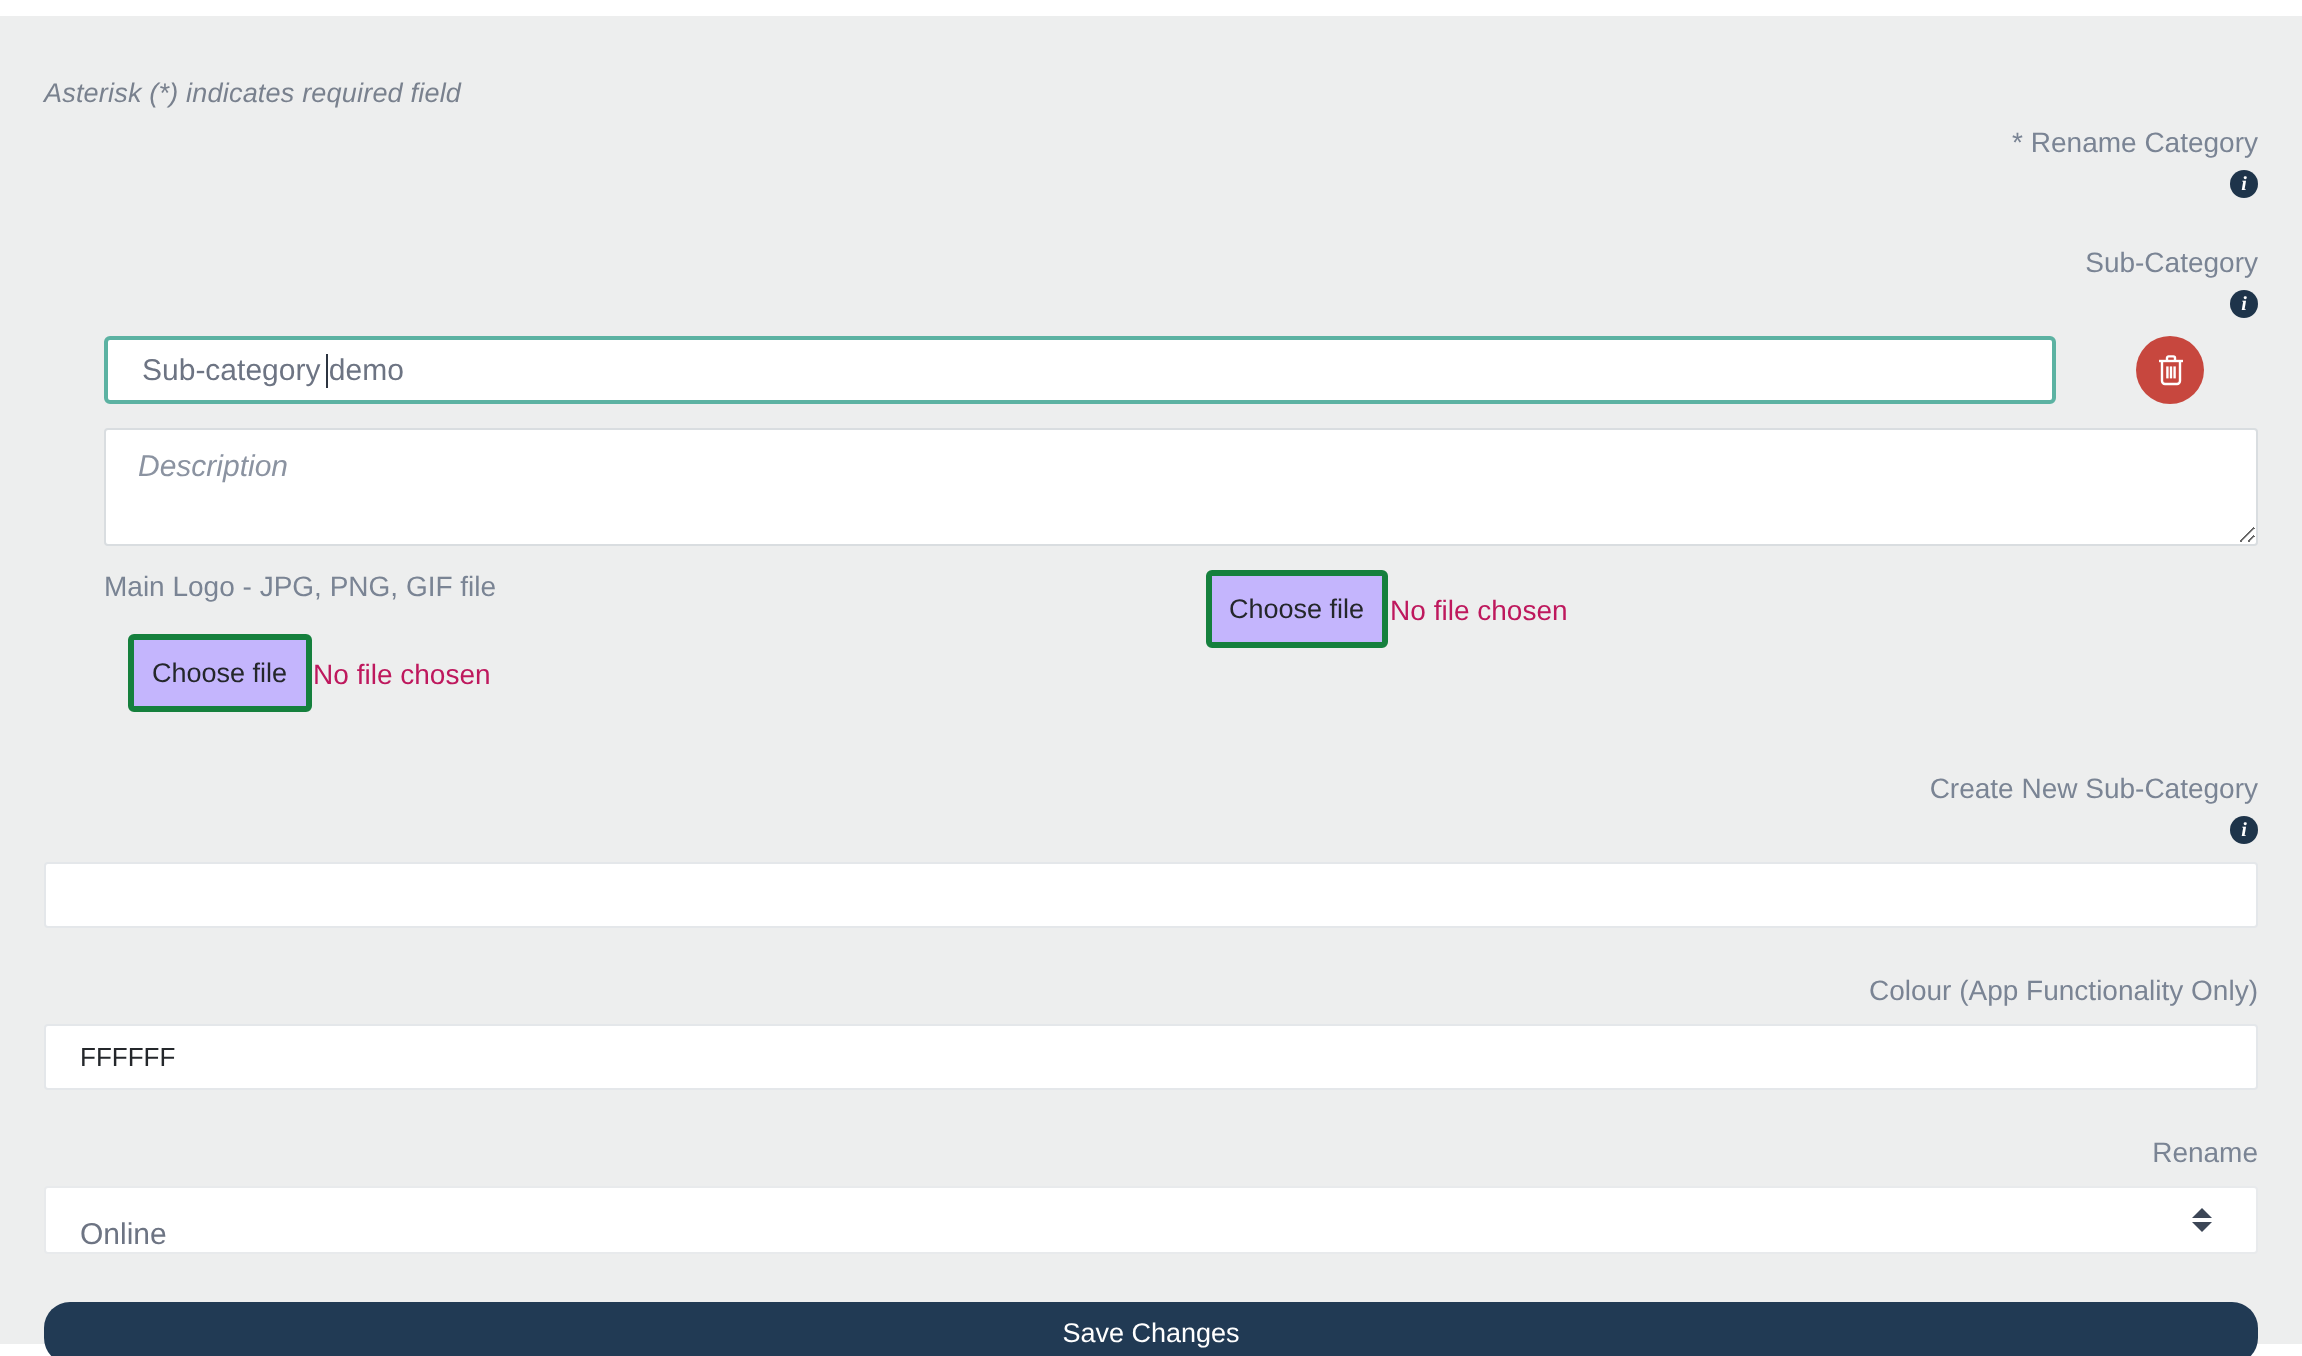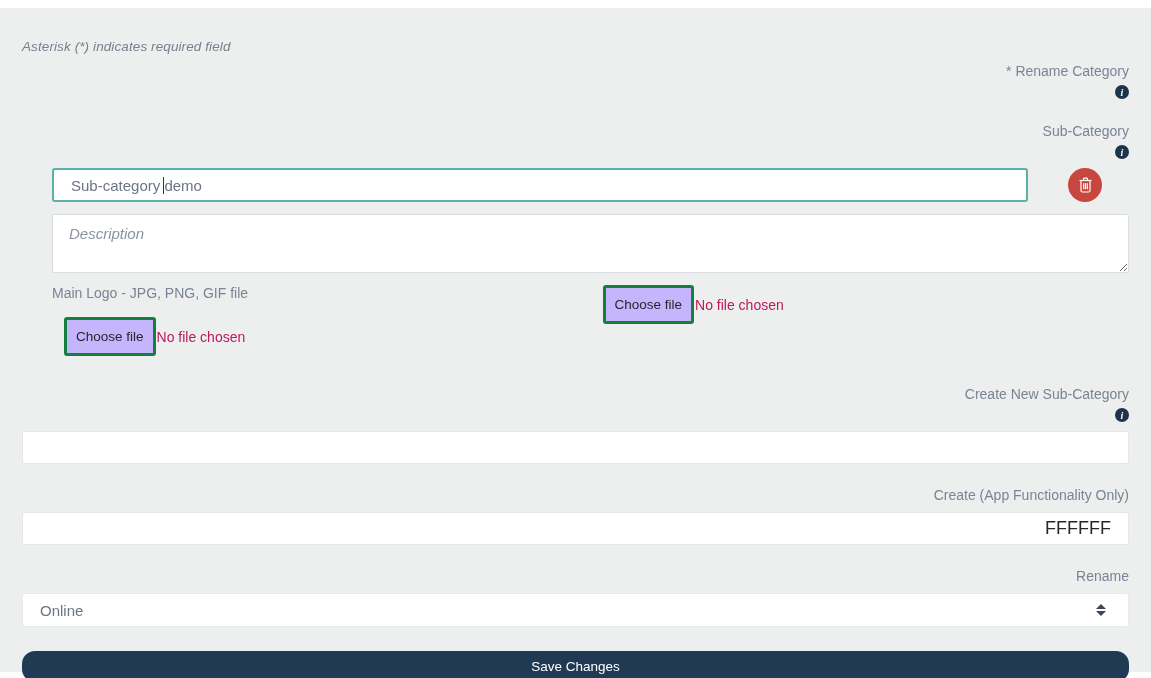--- a/index.html
+++ b/index.html
@@ -46,23 +46,23 @@
   .logo-col { width: 550px; }
   .logo-lbl { font-size: 14px; color: #7a8494; margin-bottom: 16px; }
   .file-input { display: flex; align-items: center; margin-left: 12px; }
   .choose-btn { height: 39px; padding: 0 9px; background: #c4b5fd;
     border: 3px solid #15803d; border-radius: 3px; font-size: 13.5px;
     color: #24272b; font-family: "Liberation Sans", sans-serif; cursor: pointer; }
   .no-file { font-size: 14px; color: #be185d; margin-left: 1px; }
 
   .field { margin-top: 23px; }
   .field.first { margin-top: 0; }
-  .txt.dark { color: #24272b; font-size: 18px; text-align: right; }
+  .txt.dark { color: #24272b; font-size: 13px; }
 
-  .select-box { position: relative; display: flex; align-items: center;
+  .select-box { position: relative; display: flex; align-items: flex-end;
     width: 100%; height: 34px; background: #ffffff; border: 1px solid #e8eaec;
     border-radius: 2px; padding: 0 17px; font-size: 15px; color: #6d7483;
     cursor: pointer; }
   .select-arrows { position: absolute; right: 22px; top: 50%;
     transform: translateY(-50%); display: flex; flex-direction: column;
     gap: 2px; align-items: center; }
   .select-arrows i { display: block; width: 0; height: 0;
     border-left: 5px solid transparent; border-right: 5px solid transparent; }
   .arrow-up { border-bottom: 5px solid #3c4656; }
   .arrow-down { border-top: 5px solid #3c4656; }
@@ -131,21 +131,21 @@
   <div class="field" style="margin-top:30px">
     <div class="lbl">
       <span>Create New Sub-Category</span>
       <span class="info">i</span>
     </div>
     <input class="txt" type="text" value="" style="">
   </div>
 
   <div class="field">
     <div class="lbl">
-      <span>Create (App Functionality Only)</span>
+      <span>Colour (App Functionality Only)</span>
     </div>
     <input class="txt dark" type="text" value="FFFFFF" style="">
   </div>
 
   <div class="field">
     <div class="lbl">
       <span>Rename</span>
     </div>
     <div class="select-box">
       <span>Online</span>

